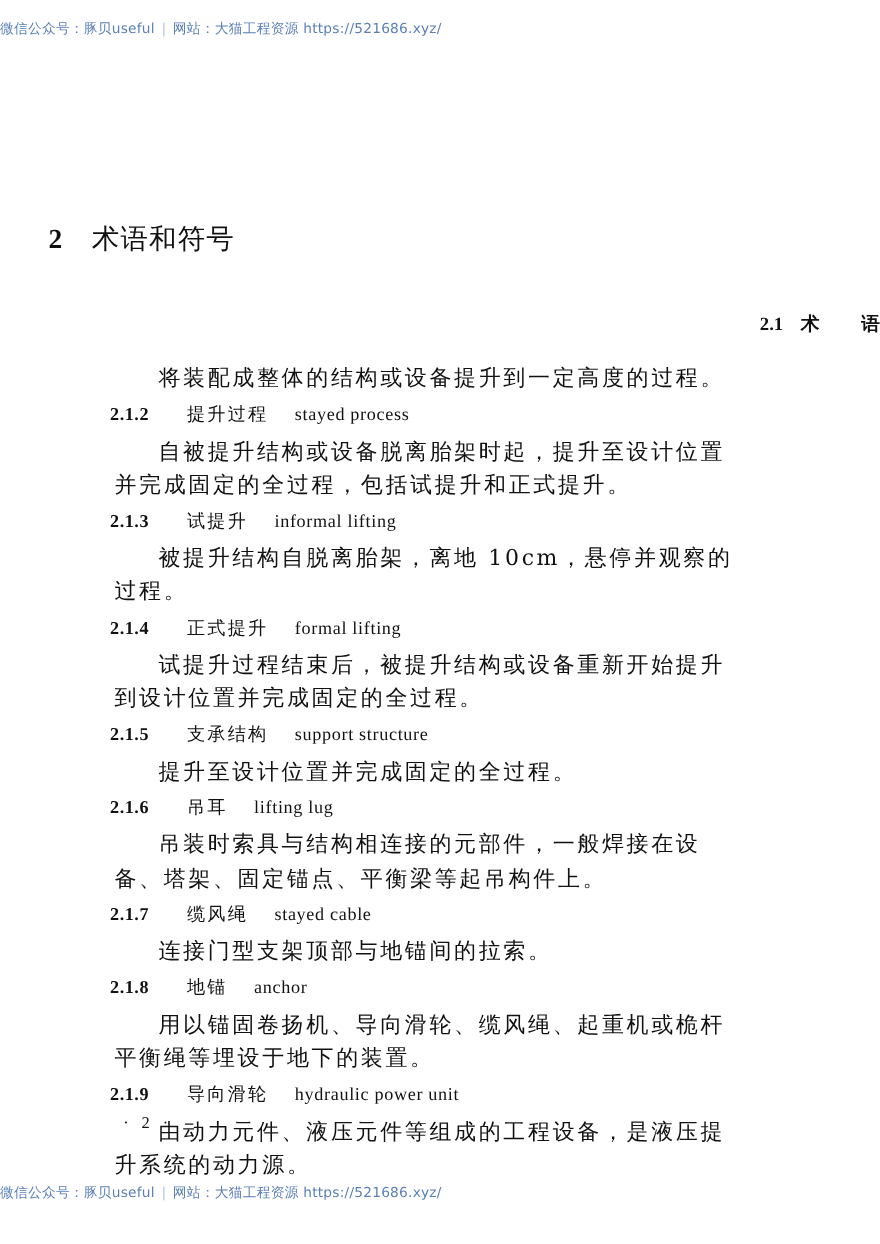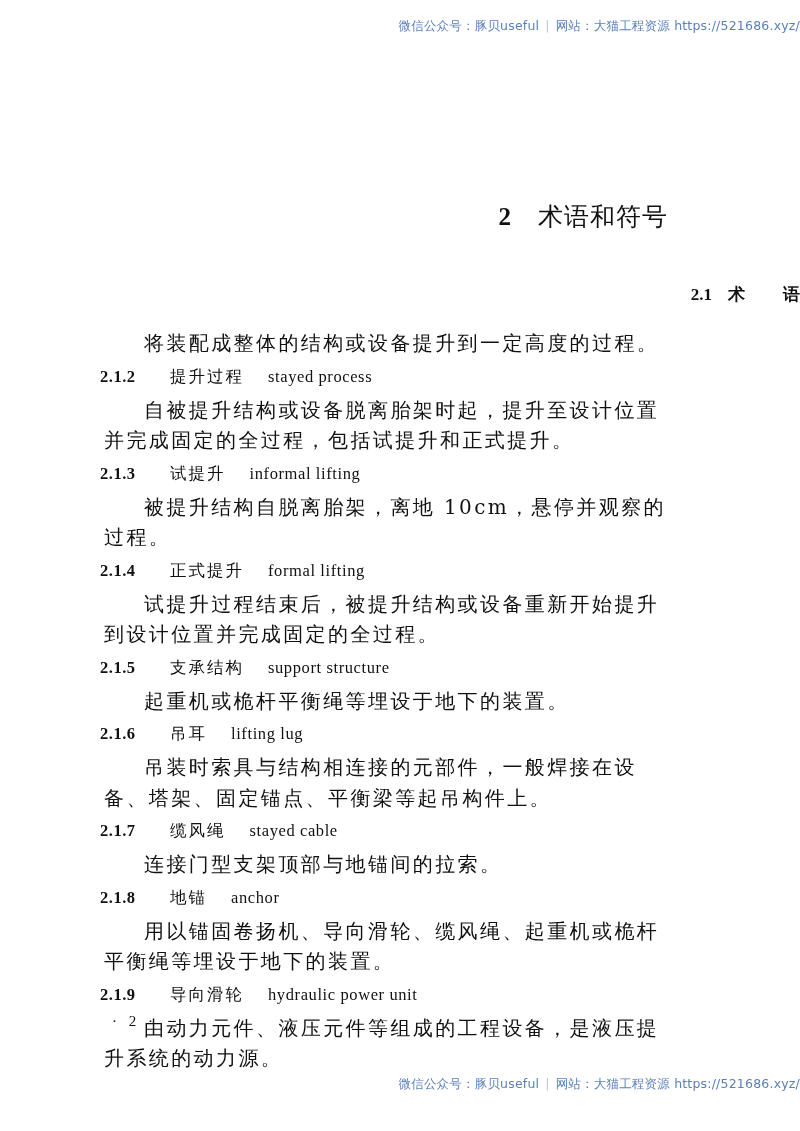--- a/index.html
+++ b/index.html
@@ -12,40 +12,41 @@
       height: 1131px;
       position: relative;
       overflow: hidden;
       font-family: "DejaVu Serif", "Liberation Serif", serif;
       color: #111111;
     }
     .watermark {
       position: absolute;
       left: 0;
       width: 800px;
-      text-align: right;
+      text-align: left;
       font-family: "DejaVu Sans", "Liberation Sans", sans-serif;
       font-size: 12.5px;
       color: #5a7fb8;
       letter-spacing: 0.2px;
     }
     .watermark.top { top: 18px; }
     .watermark.bottom { top: 1076px; }
     .watermark .sep {
       color: #b8c6dc;
       margin: 0 6px;
     }
     .chapter-title {
       position: absolute;
       top: 200px;
       left: 0;
       width: 668px;
-      text-align: right;
+      text-align: left;
       font-size: 25px;
       letter-spacing: 1px;
+      padding-left: 44px;
     }
     .chapter-title .num {
       font-family: "Liberation Serif", serif;
       font-weight: bold;
       margin-right: 26px;
     }
     .section-title {
       position: absolute;
       top: 283px;
       left: 0;
@@ -144,21 +145,21 @@
     <div class="term-head">
       <span class="tnum">2.1.4</span><span class="tcn">正式提升</span><span class="ten">formal lifting</span>
     </div>
     <p class="term-def">试提升过程结束后，被提升结构或设备重新开始提升到设计位置并完成固定的全过程。</p>
   </div>
 
   <div class="term">
     <div class="term-head">
       <span class="tnum">2.1.5</span><span class="tcn">支承结构</span><span class="ten">support structure</span>
     </div>
-    <p class="term-def">起重机或桅杆平衡绳等埋设于地下的装置。</p>
+    <p class="term-def">提升至设计位置并完成固定的全过程。</p>
   </div>
 
   <div class="term">
     <div class="term-head">
       <span class="tnum">2.1.6</span><span class="tcn">吊耳</span><span class="ten">lifting lug</span>
     </div>
     <p class="term-def">吊装时索具与结构相连接的元部件，一般焊接在设备、塔架、固定锚点、平衡梁等起吊构件上。</p>
   </div>
 
   <div class="term">

